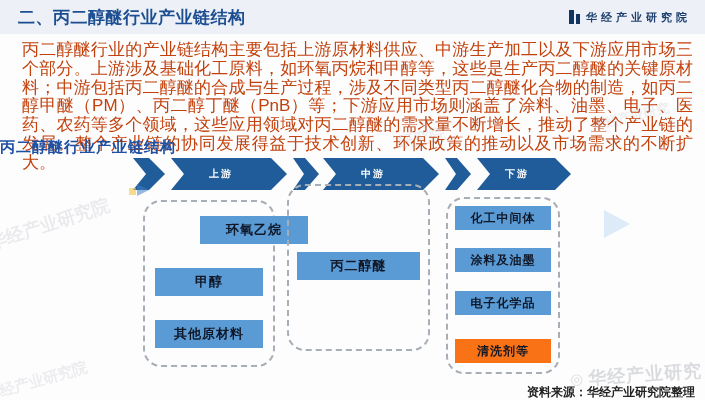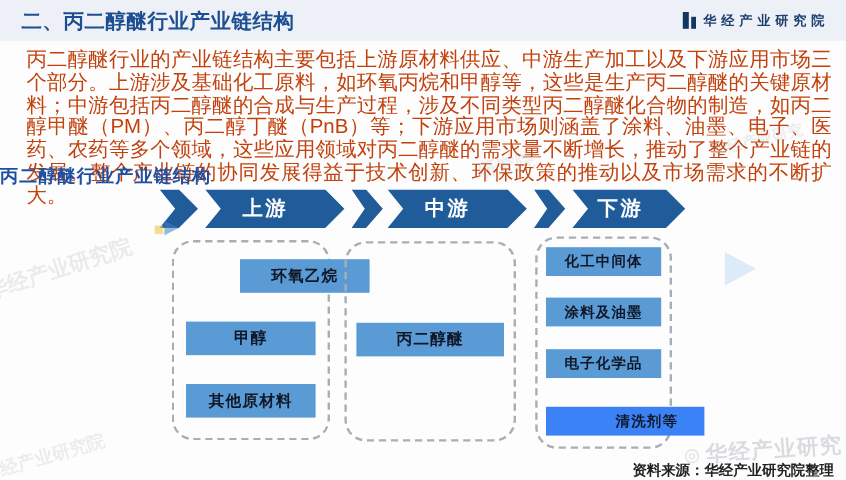--- a/index.html
+++ b/index.html
@@ -27,30 +27,30 @@
     position:absolute;top:41px;left:22px;width:671px;
     font-size:17px;line-height:18.8px;color:#c2410c;text-align:justify;
   }
   .diagram-title{
     position:absolute;top:138px;left:0;width:705px;
     font-size:15px;font-weight:bold;color:#1e4fa0;letter-spacing:1px;
   }
   .chevron-band{position:absolute;left:133px;top:158px;width:440px;height:32px;}
   .stage-label{
     position:absolute;top:158px;height:32px;line-height:32px;text-align:center;
-    color:#ffffff;font-size:17px;font-weight:bold;letter-spacing:2px;
+    color:#ffffff;font-size:10px;font-weight:bold;letter-spacing:2px;
   }
   .stage-label.s1{left:171px;width:100px;}
   .stage-label.s2{left:323px;width:100px;}
   .stage-label.s3{left:477px;width:80px;}
   .col{
     position:absolute;border:2px dashed #a7aeb6;border-radius:18px;background:transparent;
   }
   .col.upstream{left:143px;top:200px;width:128px;height:163px;}
-  .col.midstream{left:287px;top:201px;width:139px;height:163px;text-decoration:underline;}
+  .col.midstream{left:287px;top:184px;width:139px;height:163px;text-decoration:underline;}
   .col.downstream{left:446px;top:197px;width:110px;height:173px;}
   .node{
     position:absolute;display:flex;align-items:center;justify-content:center;
     color:#101828;font-weight:bold;font-size:13px;letter-spacing:1px;
   }
   .upstream .node{left:10px;width:108px;height:28px;}
   .upstream .n0{top:14px;} .upstream .n1{top:66px;} .upstream .n2{top:118px;}
   .midstream .node{left:8px;width:123px;height:28px;top:66px;}
   .downstream .node{left:7px;width:96px;height:24px;font-size:12px;}
   .downstream .n0{top:7px;} .downstream .n1{top:49px;} .downstream .n2{top:92px;} .downstream .n3{top:140px;}
@@ -108,21 +108,21 @@
 </div>
 
 <div class="col midstream">
   <div class="node" style="background-color: rgb(91, 155, 213);">丙二醇醚</div>
 </div>
 
 <div class="col downstream">
   <div class="node n0" style="background-color: rgb(91, 155, 213);">化工中间体</div>
   <div class="node n1" style="background-color: rgb(91, 155, 213);">涂料及油墨</div>
   <div class="node n2" style="background-color: rgb(91, 155, 213);">电子化学品</div>
-  <div class="node n3" style="background-color: #3b82f6; padding-left: 36px;">清洗剂等</div>
+  <div class="node n3" style="background-color: #f97316;">清洗剂等</div>
 </div>
 
 <div class="wm wm1">华经产业研究院</div>
 <div class="wm wm2">研究院</div>
 <div class="wm wm3">华经产业研究</div>
 <div class="wm wm4">
   <span class="swirl">◎</span>
   <span>华经产业研究</span>
 </div>
 <div class="wm wm5">华经产业研究院</div>

